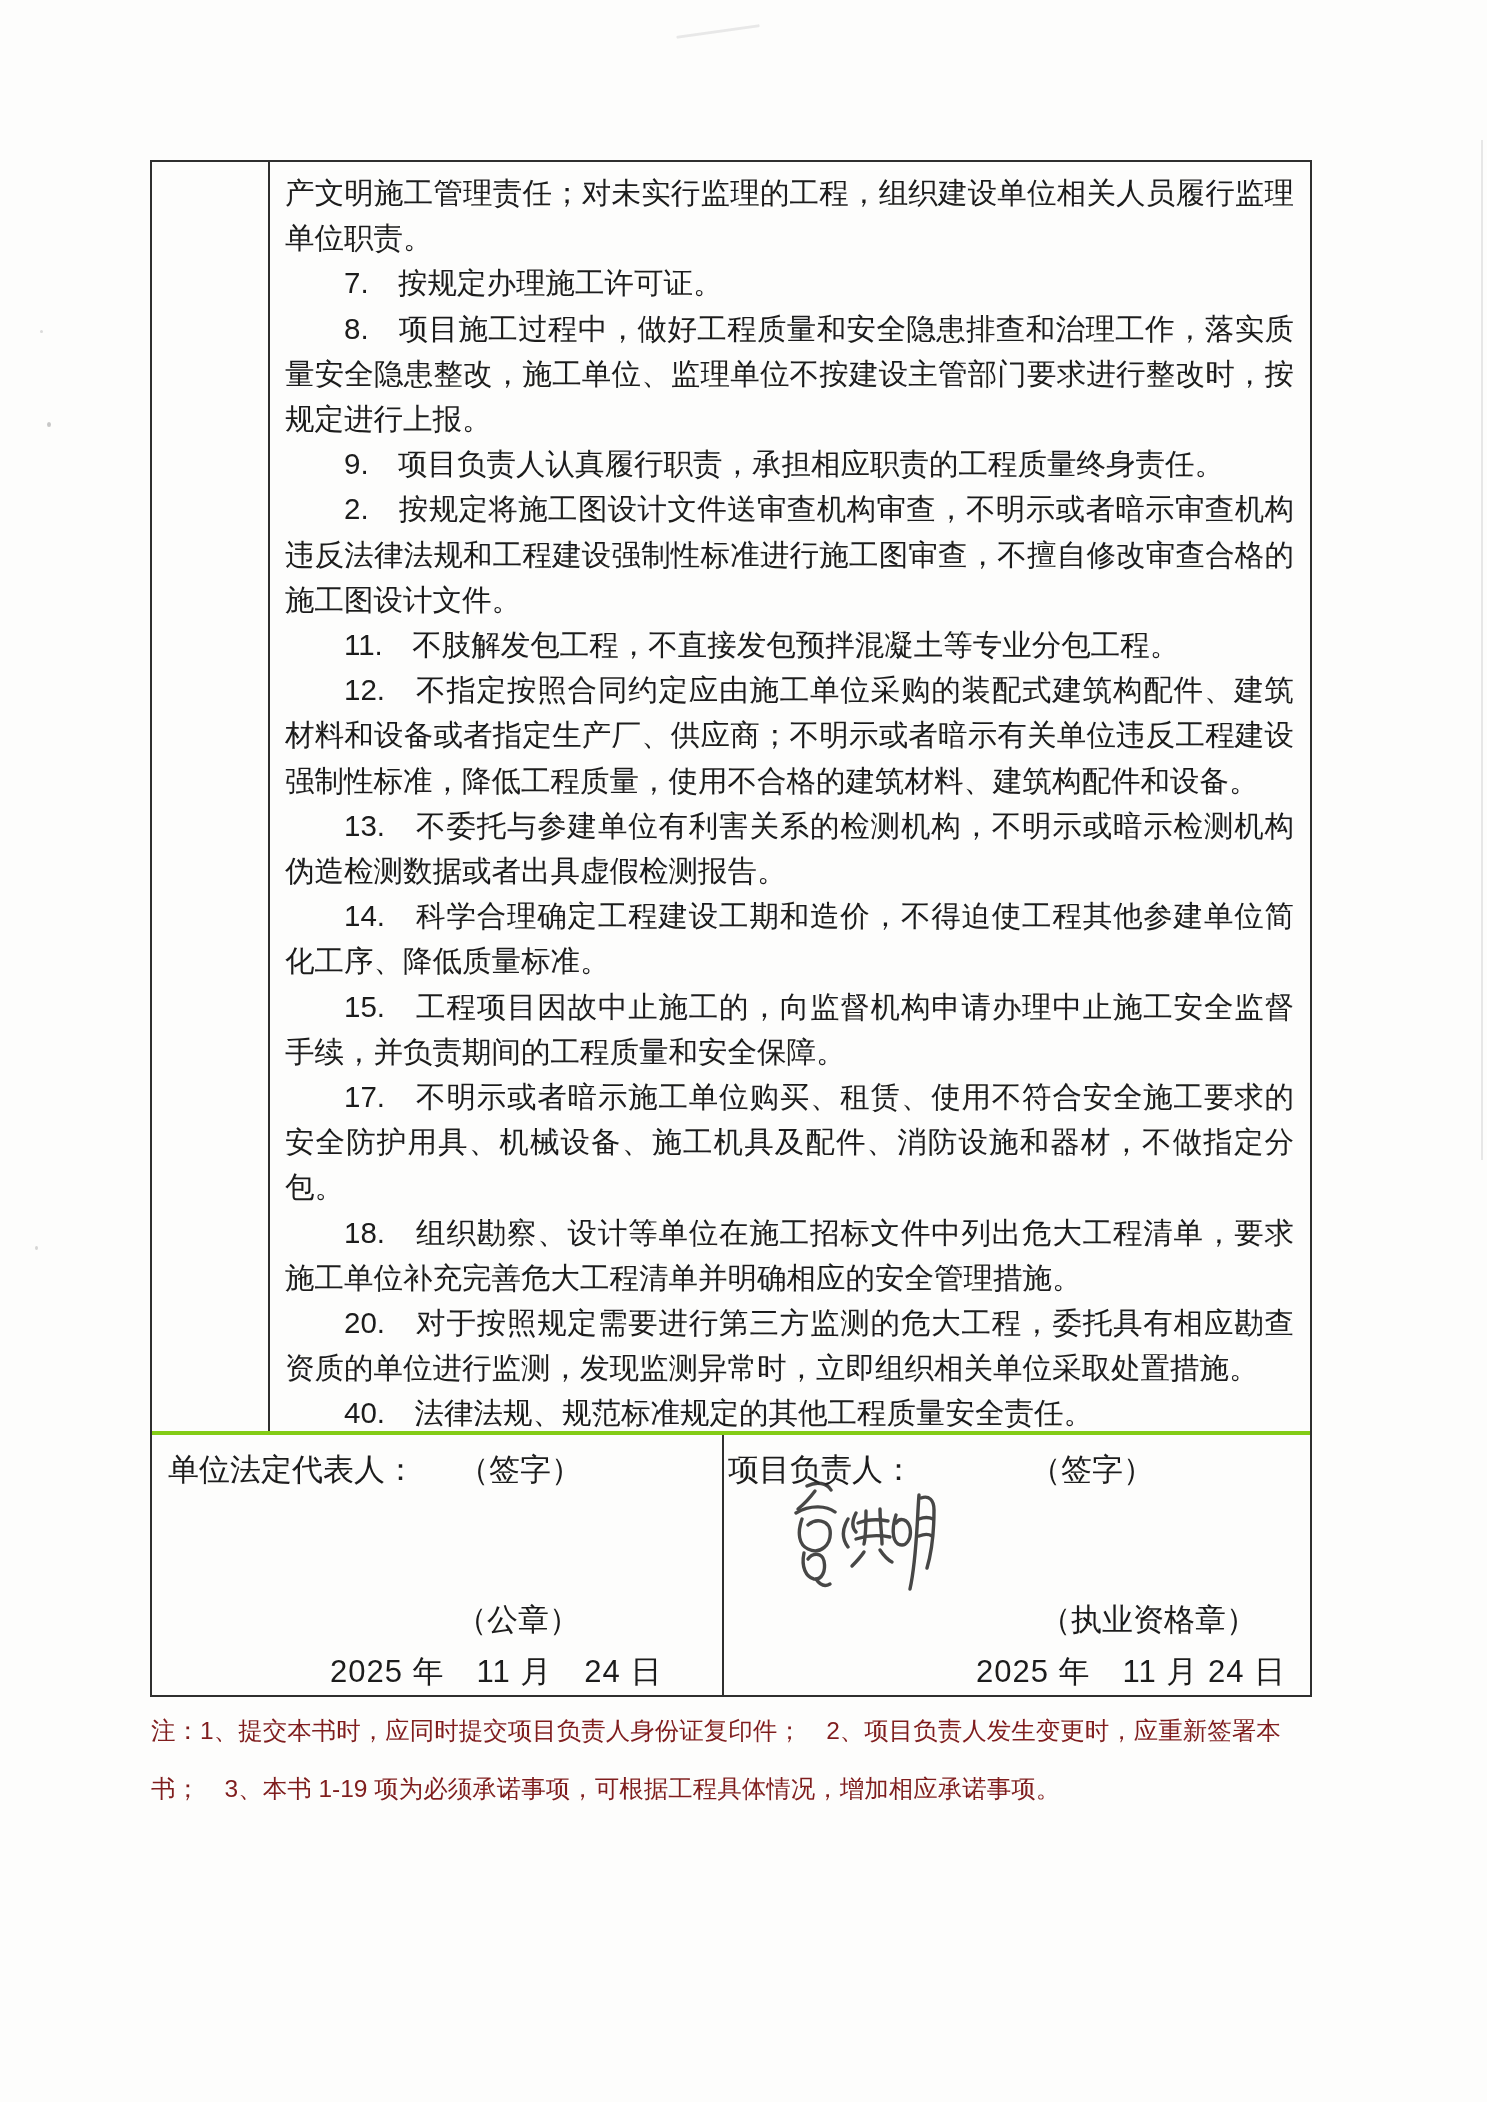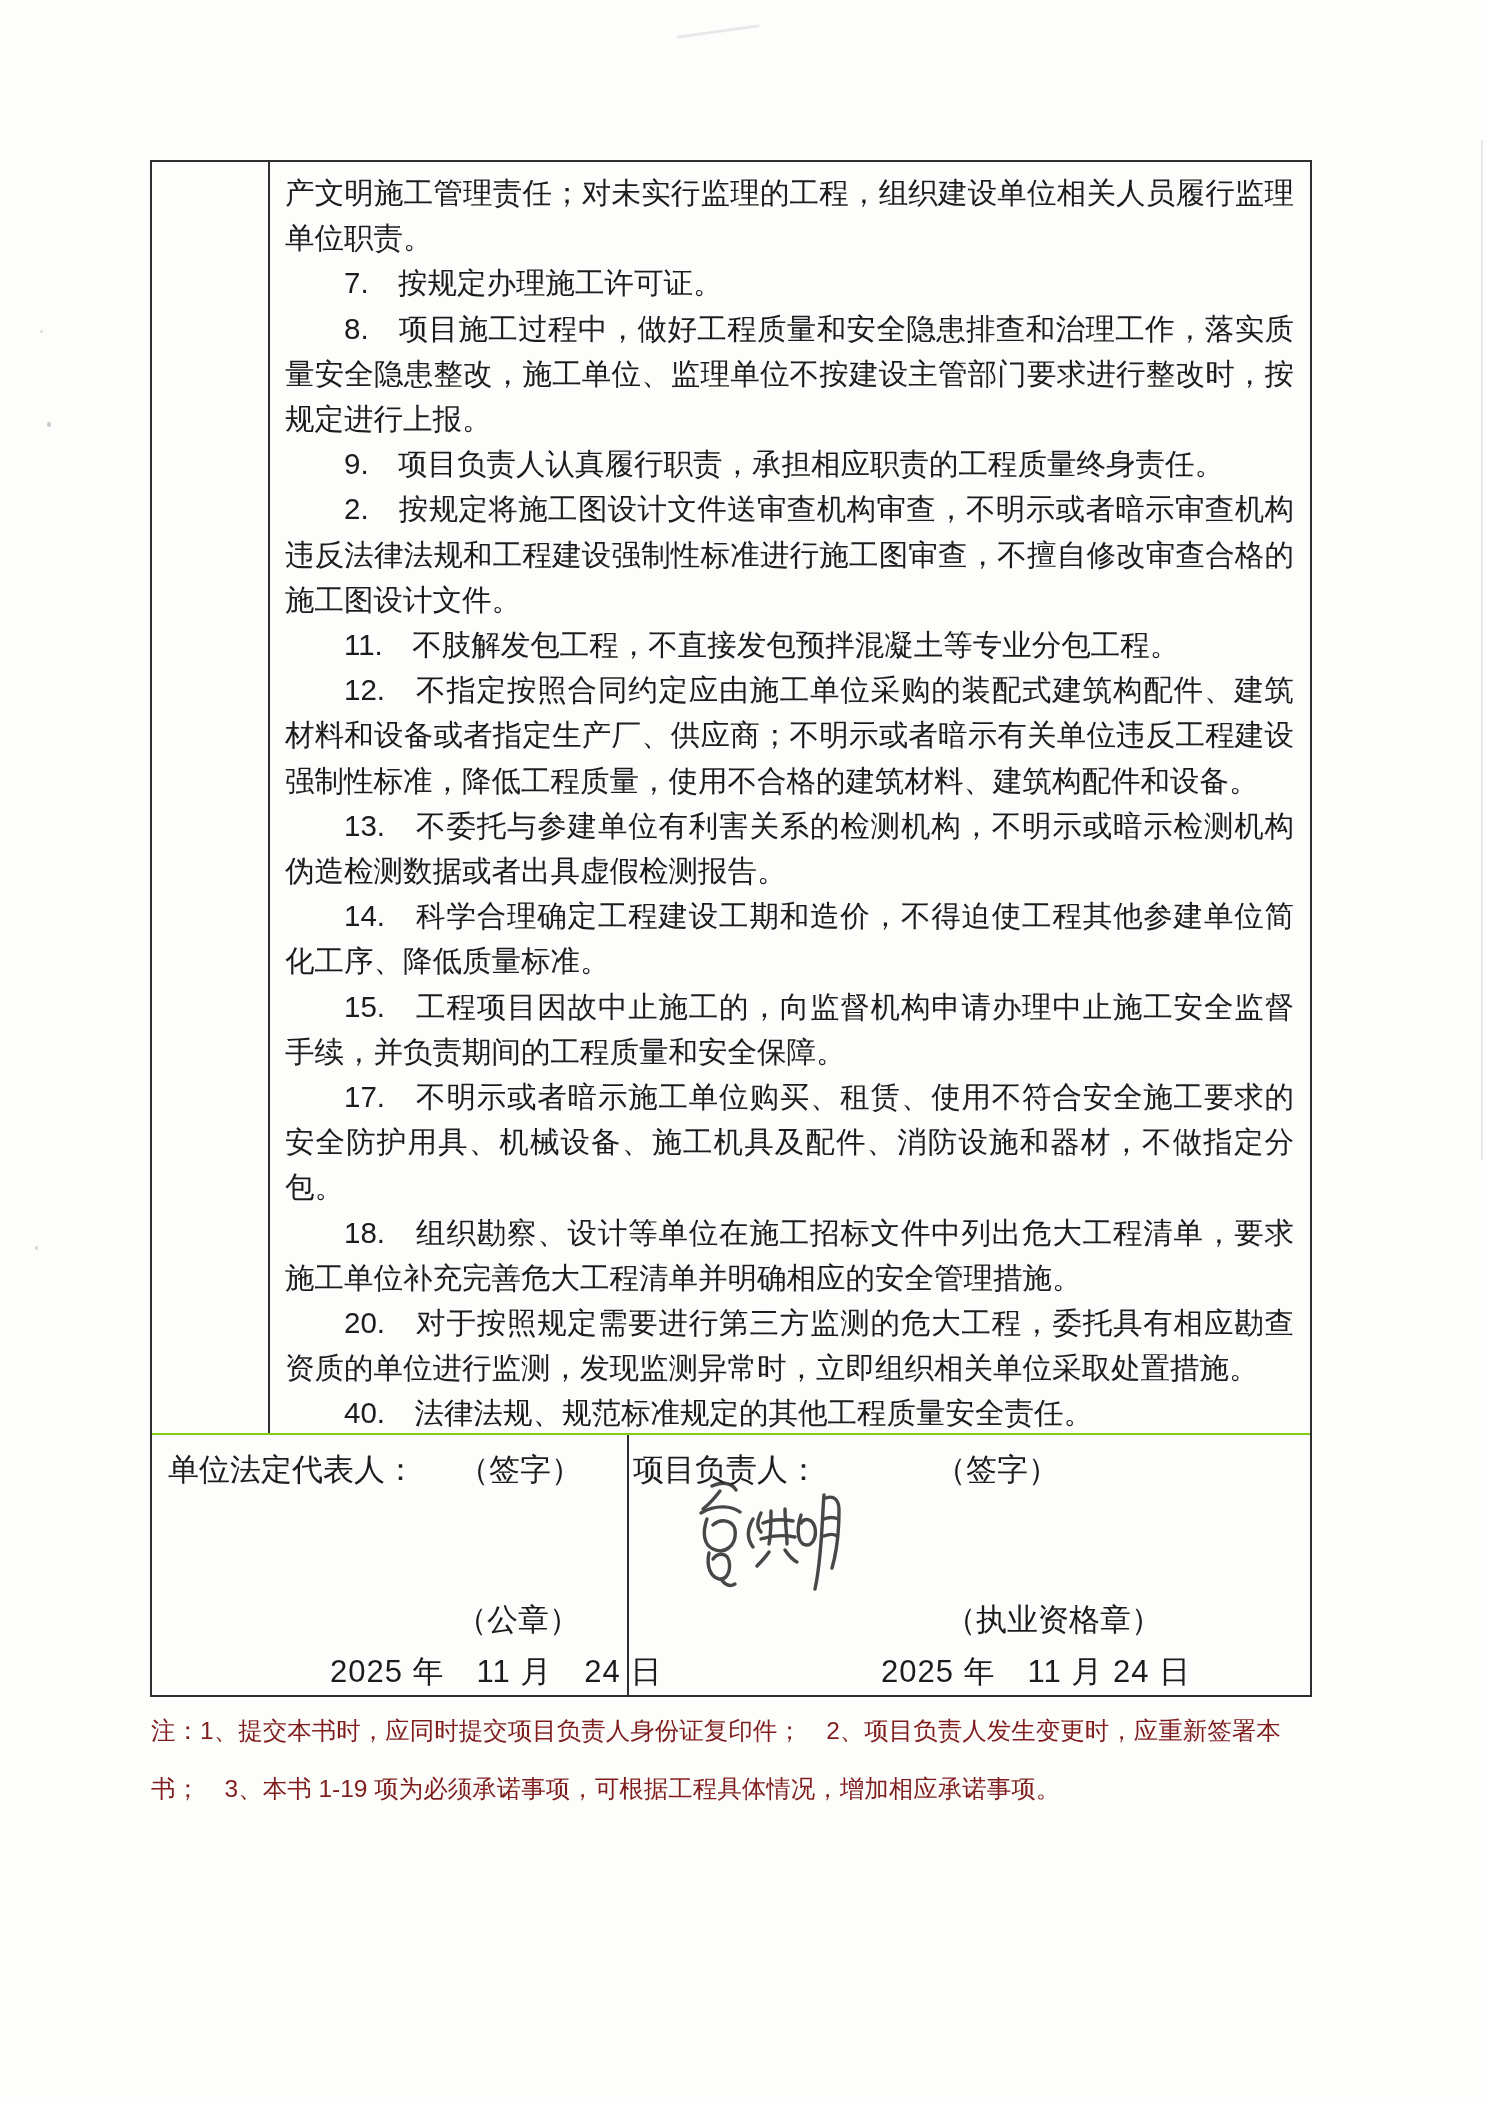--- a/index.html
+++ b/index.html
@@ -11,36 +11,36 @@
     overflow:hidden;
   }
   .page{position:absolute;inset:0;background:#fdfdfc;}
 
   
   .doc-table{
     position:absolute;left:150px;top:160px;width:1162px;height:1537px;
     box-sizing:border-box;border:2px solid #2f2f2f;
     display:flex;flex-direction:column;background:transparent;
   }
-  .row-top{display:flex;height:1273px;border-bottom:2px solid #84cc16;box-sizing:border-box;}
+  .row-top{display:flex;height:1273px;border-bottom:4px solid #84cc16;box-sizing:border-box;}
   .cell-stub{width:118px;border-right:2px solid #2f2f2f;box-sizing:border-box;}
   .cell-main{
     flex:1;box-sizing:border-box;
     padding:8px 16px 0 15px;
     font-size:29.5px;line-height:45.2px;
     text-align:justify;
     color:#1c1c1c;
   }
   .cell-main p{margin:0;text-indent:2em;}
   .cell-main p.cont{text-indent:0;}
 
   
   .row-sign{flex:1;display:flex;}
   .sig-cell{position:relative;box-sizing:border-box;font-size:31px;color:#1c1c1c;}
-  .sig-left{width:477px;border-right:2px solid #2f2f2f;}
+  .sig-left{width:572px;border-right:2px solid #2f2f2f;}
   .sig-right{flex:1;}
   .sig-label-row{position:absolute;top:14px;left:16px;white-space:nowrap;}
   .sig-right .sig-label-row{left:4px;}
   .hint-gap-l{margin-left:42px;}
   .hint-gap-r{margin-left:116px;}
   .seal{position:absolute;white-space:nowrap;top:164px;}
   .seal-left{left:304px;}
   .seal-right{left:316px;}
   .date{position:absolute;white-space:nowrap;top:216px;letter-spacing:1px;}
   .date-left{left:178px;}

